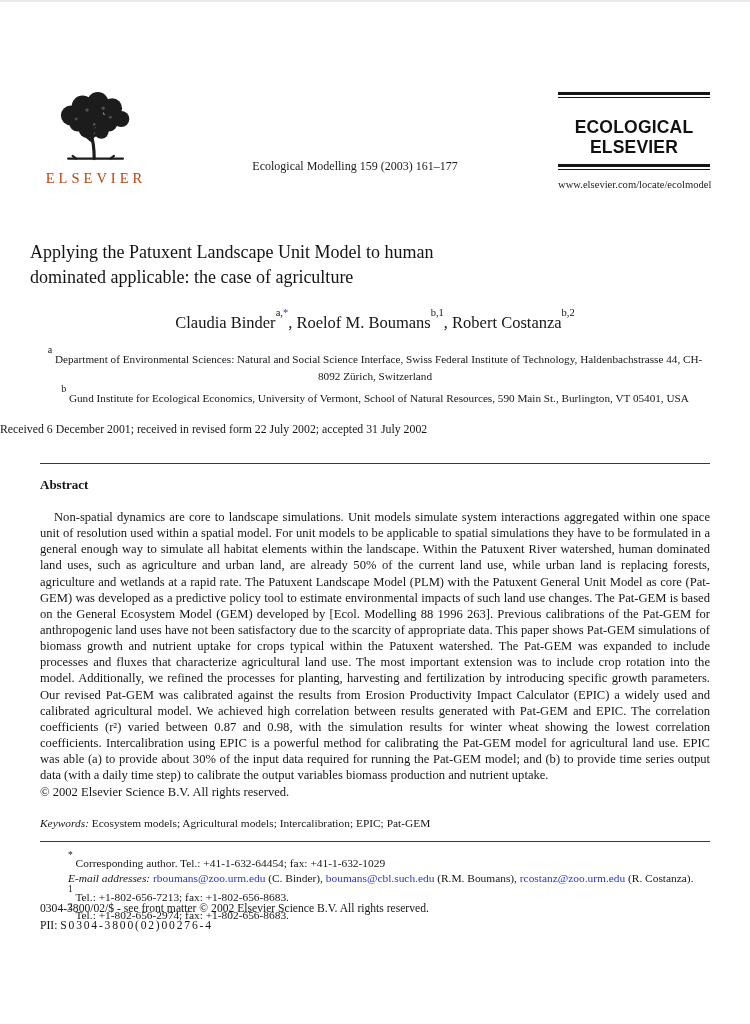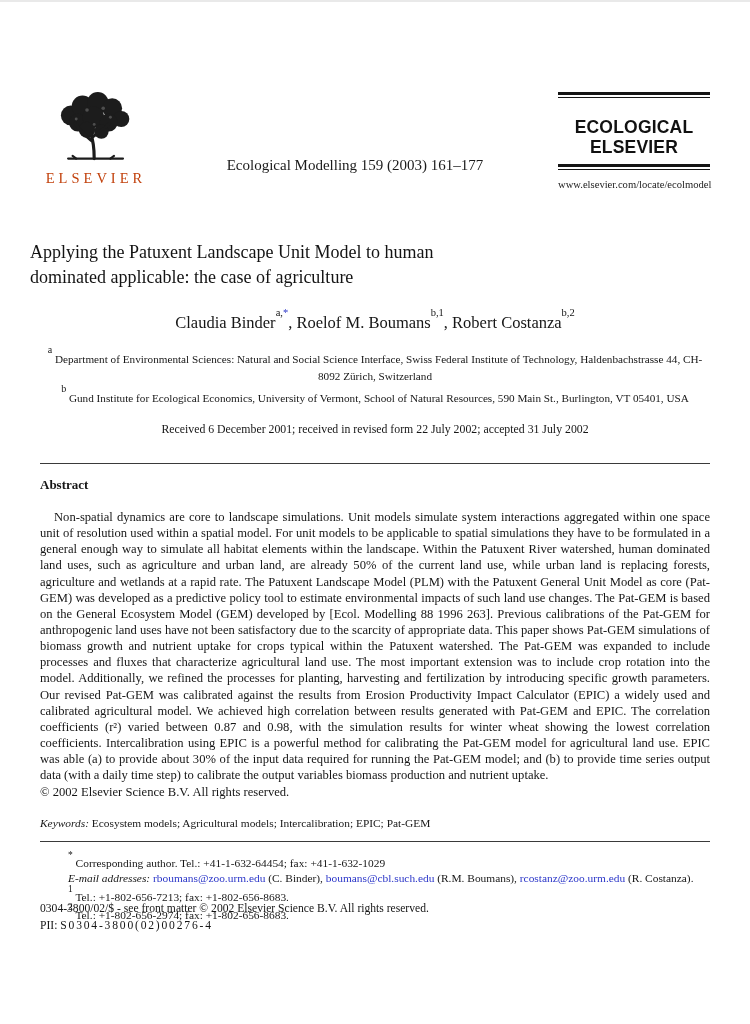--- a/index.html
+++ b/index.html
@@ -13,21 +13,21 @@
     border-top: 2px solid #e9e9e9;
     box-sizing: border-box;
   }
   .content { padding: 0 40px; }
 
   
   .masthead { display:flex; justify-content:space-between; margin: 90px 40px 0 40px; }
   .logo-block { width: 112px; text-align:center; }
   .logo-word { font-size: 14.5px; letter-spacing: 4px; margin-top: 2px; color:#c2410c; }
   .citation-wrap { flex:1; display:flex; align-items:flex-end; justify-content:center; padding-bottom: 16px; }
-  .citation { font-size: 15px; color:#1a1a1a; }
+  .citation { font-size: 12px; color:#1a1a1a; }
   .journal-block { width: 152px; }
   .rule-a { height: 3px; background:#151515; }
   .rule-b { height: 1px; background:#151515; margin-top: 2px; }
   .journal-name {
     font-family: "Liberation Sans", "DejaVu Sans", sans-serif;
     font-weight: 700; font-size: 17.5px; line-height: 1.12;
     text-align: center; letter-spacing: 0.2px; margin: 20px 0 7px 0; color:#111;
   }
   .journal-url { font-size: 10.6px; text-align: center; margin-top: 9px; color:#1a1a1a; }
 
@@ -36,21 +36,21 @@
     font-size: 18px; font-weight: 400; 
     line-height: 1.38; margin: 50px 30px 0 30px; color:#131313;
   }
   .authors { text-align: center; font-size: 16.5px; margin: 22px 0 0 0; }
   .sup { font-size: 10px; position: relative; top: -5px; }
   .authors .sup { font-size: 10.5px; }
   .link { color: #2a35c8; text-decoration: none; cursor: pointer; }
 
   .affils { margin-top: 15px; text-align: center; font-size: 11.2px; line-height: 1.55; }
   .affil { margin: 0; }
-  .received { text-align: center; font-size: 11.8px; margin: 15px 0 0 0; }
+  .received { text-align: left; font-size: 11.8px; margin: 15px 0 0 0; }
 
   
   .divider { border: none; border-top: 1.2px solid #3a3a3a; margin: 26px 40px 0 40px; }
 
   
   .abstract-heading { font-size: 13px; font-weight: 700; margin: 13px 0 12px 0; }
   .abstract-text {
     font-size: 12.6px; line-height: 16.15px; text-align: justify;
     text-indent: 14px; margin: 16px 0 0 0;
   }

